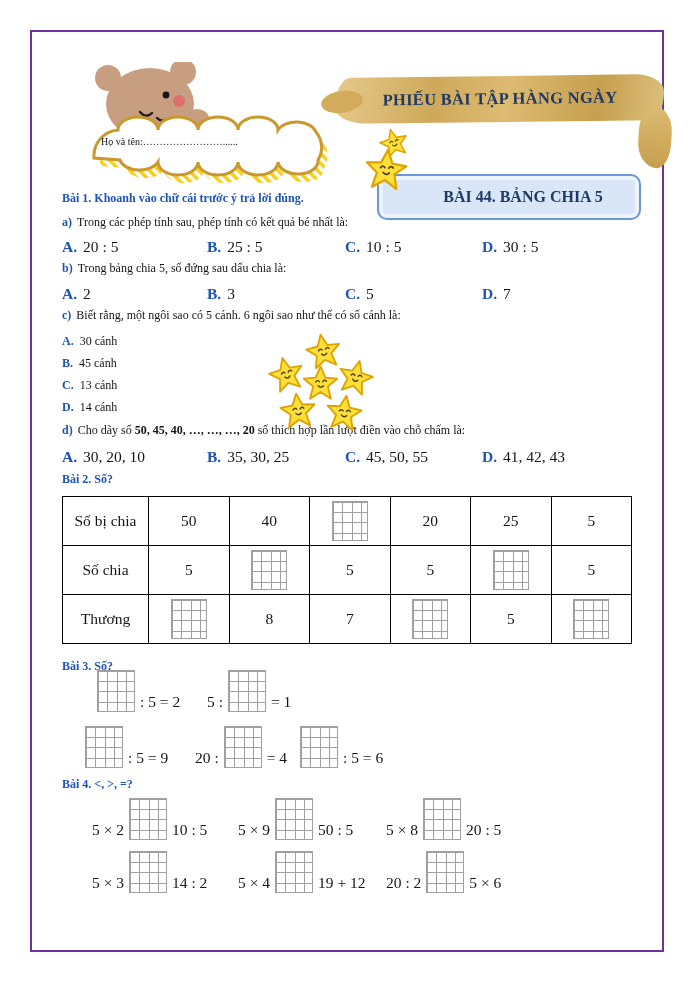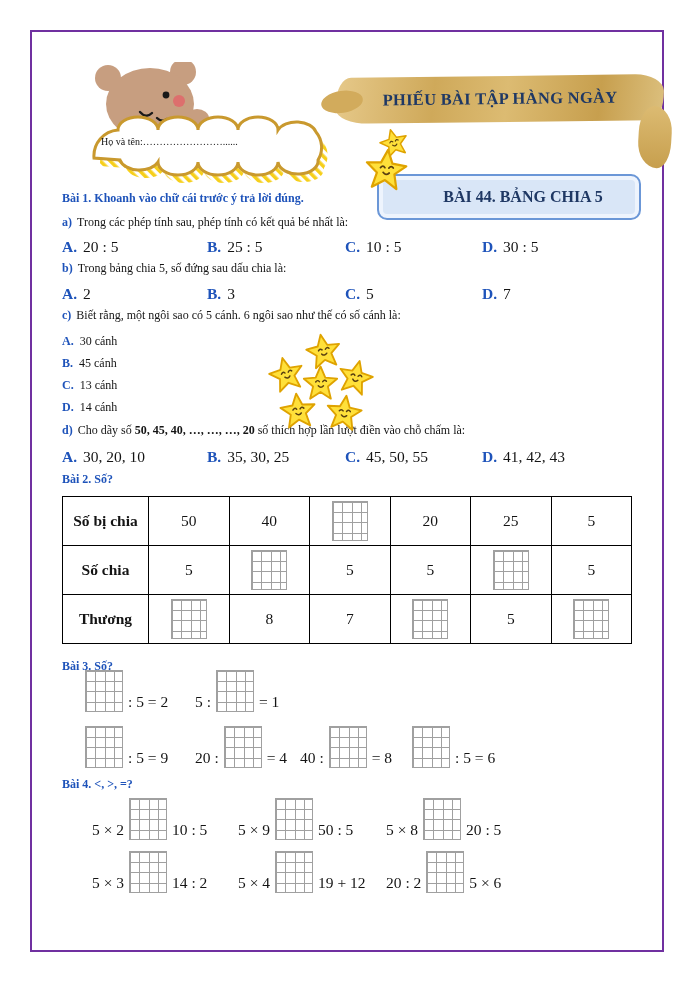--- a/index.html
+++ b/index.html
@@ -50,21 +50,21 @@
         border:1px solid var(--gridline);
         background-image:
           repeating-linear-gradient(to right, var(--gridline) 0 1px, transparent 1px 9.3px),
           repeating-linear-gradient(to bottom, var(--gridline) 0 1px, transparent 1px 10.2px);}
 
   
   .t2{position:absolute;left:62px;top:496px;width:570px;border-collapse:collapse;
         table-layout:fixed;z-index:1;}
   .t2 th,.t2 td{border:1.6px solid #000;text-align:center;vertical-align:middle;
         height:48px;font-size:15.5px;padding:0;}
-  .t2 th{font-weight:bold;}
+  .t2 th{font-weight:normal;}
   .t2 .gridbox{width:36px;height:40px;margin:3px auto;}
 
   
   .eqrow{position:absolute;display:flex;align-items:flex-end;font-size:15.5px;}
   .eq{display:flex;align-items:flex-end;gap:5px;}
   .eq span{line-height:1.15;padding-bottom:1px;white-space:pre;}
 </style>
 </head>
 <body>
 
@@ -224,45 +224,40 @@
           </td>
       <td>5</td>
       <td>
             <div class="gridbox"></div>
           </td>
     </tr>
   </tbody>
     </table>
 
   <div class="line hd" style="top:659px">Bài 3. Số?</div>
-  <div class="eqrow" style="left:85px;top:670px">
+  <div class="eqrow" style="left:97px;top:670px">
     <div class="eq" style="width:110px">
         <div class="gridbox"></div>
         <span>: 5 = 2</span>
       </div>
     <div class="eq" style="width:105px">
         <span>5 :</span>
         <div class="gridbox"></div>
         <span>= 1</span>
       </div>
   </div>
   <div class="eqrow" style="left:85px;top:726px">
     <div class="eq" style="width:110px">
         <div class="gridbox"></div>
         <span>: 5 = 9</span>
       </div>
     <div class="eq" style="width:105px">
         <span>20 :</span>
         <div class="gridbox"></div>
         <span>= 4</span>
-      </div>
-    <div class="eq" style="width:112px">
-        <span>40 :</span>
-        <div class="gridbox"></div>
-        <span>= 8</span>
       </div>
     <div class="eq">
         <div class="gridbox"></div>
         <span>: 5 = 6</span>
       </div>
   </div>
 
   <div class="line hd" style="top:777px">Bài 4. &lt;, &gt;, =?</div>
   <div class="eqrow" style="left:92px;top:798px">
     <div class="eq" style="width:146px">

